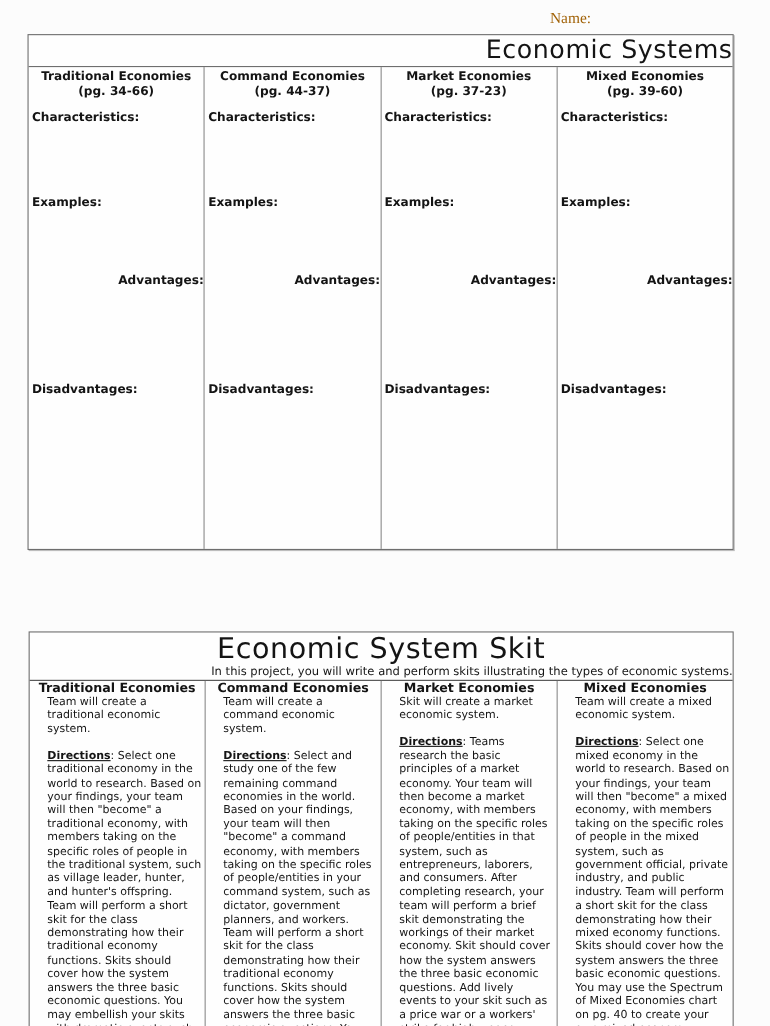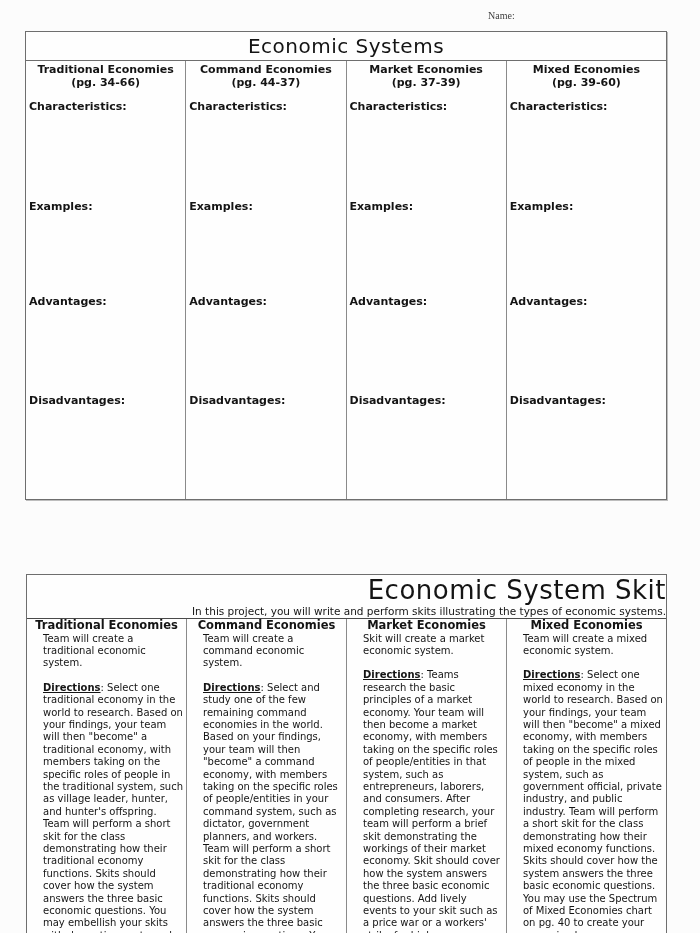--- a/index.html
+++ b/index.html
@@ -6,70 +6,70 @@
   body {
     width:700px; height:933px;
     background:#fcfcfc;
     overflow:hidden;
     position:relative;
     font-family:"DejaVu Sans", sans-serif;
     color:#141414;
     -webkit-font-smoothing:antialiased;
   }
   .name-line {
-    position:absolute; left:488px; top:10px;
+    position:absolute; left:500px; top:10px;
     font-family:"Liberation Serif", serif;
-    font-size:10px; color:#404040;
+    font-size:14px; color:#a16207;
   }
 
   
   .table1 {
     position:absolute; left:25px; top:31px;
     width:640px;
     border:1px solid #6e6e6e;
     background:#fefefe;
     box-shadow:1px 1px 0 #bdbdbd;
   }
   .t1-title {
     height:28px;
     border-bottom:1px solid #6e6e6e;
-    text-align:center;
-    font-size:20px; line-height:29px;
+    text-align:right;
+    font-size:23px; line-height:29px;
     letter-spacing:0.5px;
     white-space:nowrap; overflow:hidden;
   }
   .t1-cols { display:flex; height:438px; }
   .t1-col { flex:1 1 0; border-right:1px solid #8a8a8a; overflow:hidden; }
   .t1-col:last-child { border-right:none; }
   .col-hdr {
     text-align:center; font-weight:bold;
     font-size:11px; line-height:12.5px;
     padding-top:3px;
   }
   .sec {
     display:block;
     font-weight:bold; font-size:11px; line-height:13px;
     padding-left:3px;
     white-space:nowrap;
   }
   .sec-characteristics { margin-top:11px; }
-  .sec-examples       { margin-top:87px; }
-  .sec-advantages     { margin-top:82px; }
+  .sec-examples       { margin-top:64px; }
+  .sec-advantages     { margin-top:58px;text-align:right; }
   .sec-disadvantages  { margin-top:86px; }
 
   
   .table2 {
     position:absolute; left:26px; top:574px;
     width:639px; height:620px;
     border:1px solid #6e6e6e;
     background:#fefefe;
   }
   .t2-head { border-bottom:1px solid #4a4a4a; }
   .t2-title {
-    text-align:right;
+    text-align:center;
     font-size:26px; line-height:30px;
     letter-spacing:0.5px;
     white-space:nowrap; overflow:hidden;
   }
   .t2-sub {
     text-align:right;
     font-size:10.5px; line-height:12px;
     padding-bottom:1px;
     white-space:nowrap; overflow:hidden;
   }
@@ -117,21 +117,21 @@
       </div>
       <span class="sec sec-characteristics">Characteristics:</span>
       <span class="sec sec-examples">Examples:</span>
       <span class="sec sec-advantages">Advantages:</span>
       <span class="sec sec-disadvantages">Disadvantages:</span>
     </div>
 
     <div class="t1-col">
       <div class="col-hdr">
         <div>Market Economies</div>
-        <div>(pg. 37-39)</div>
+        <div>(pg. 37-23)</div>
       </div>
       <span class="sec sec-characteristics">Characteristics:</span>
       <span class="sec sec-examples">Examples:</span>
       <span class="sec sec-advantages">Advantages:</span>
       <span class="sec sec-disadvantages">Disadvantages:</span>
     </div>
 
     <div class="t1-col">
       <div class="col-hdr">
         <div>Mixed Economies</div>

